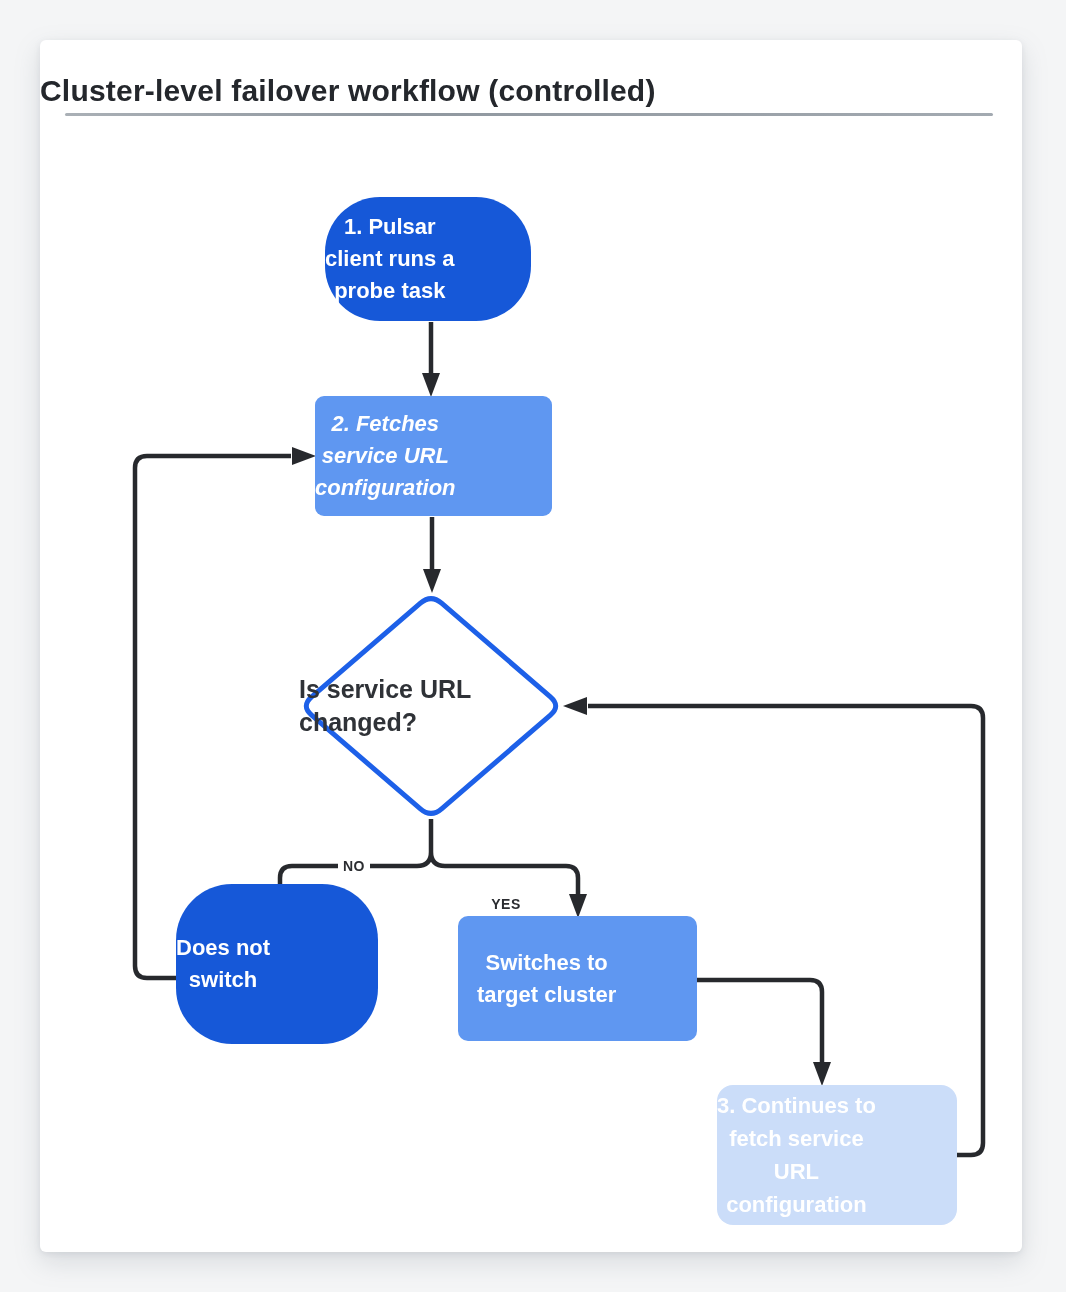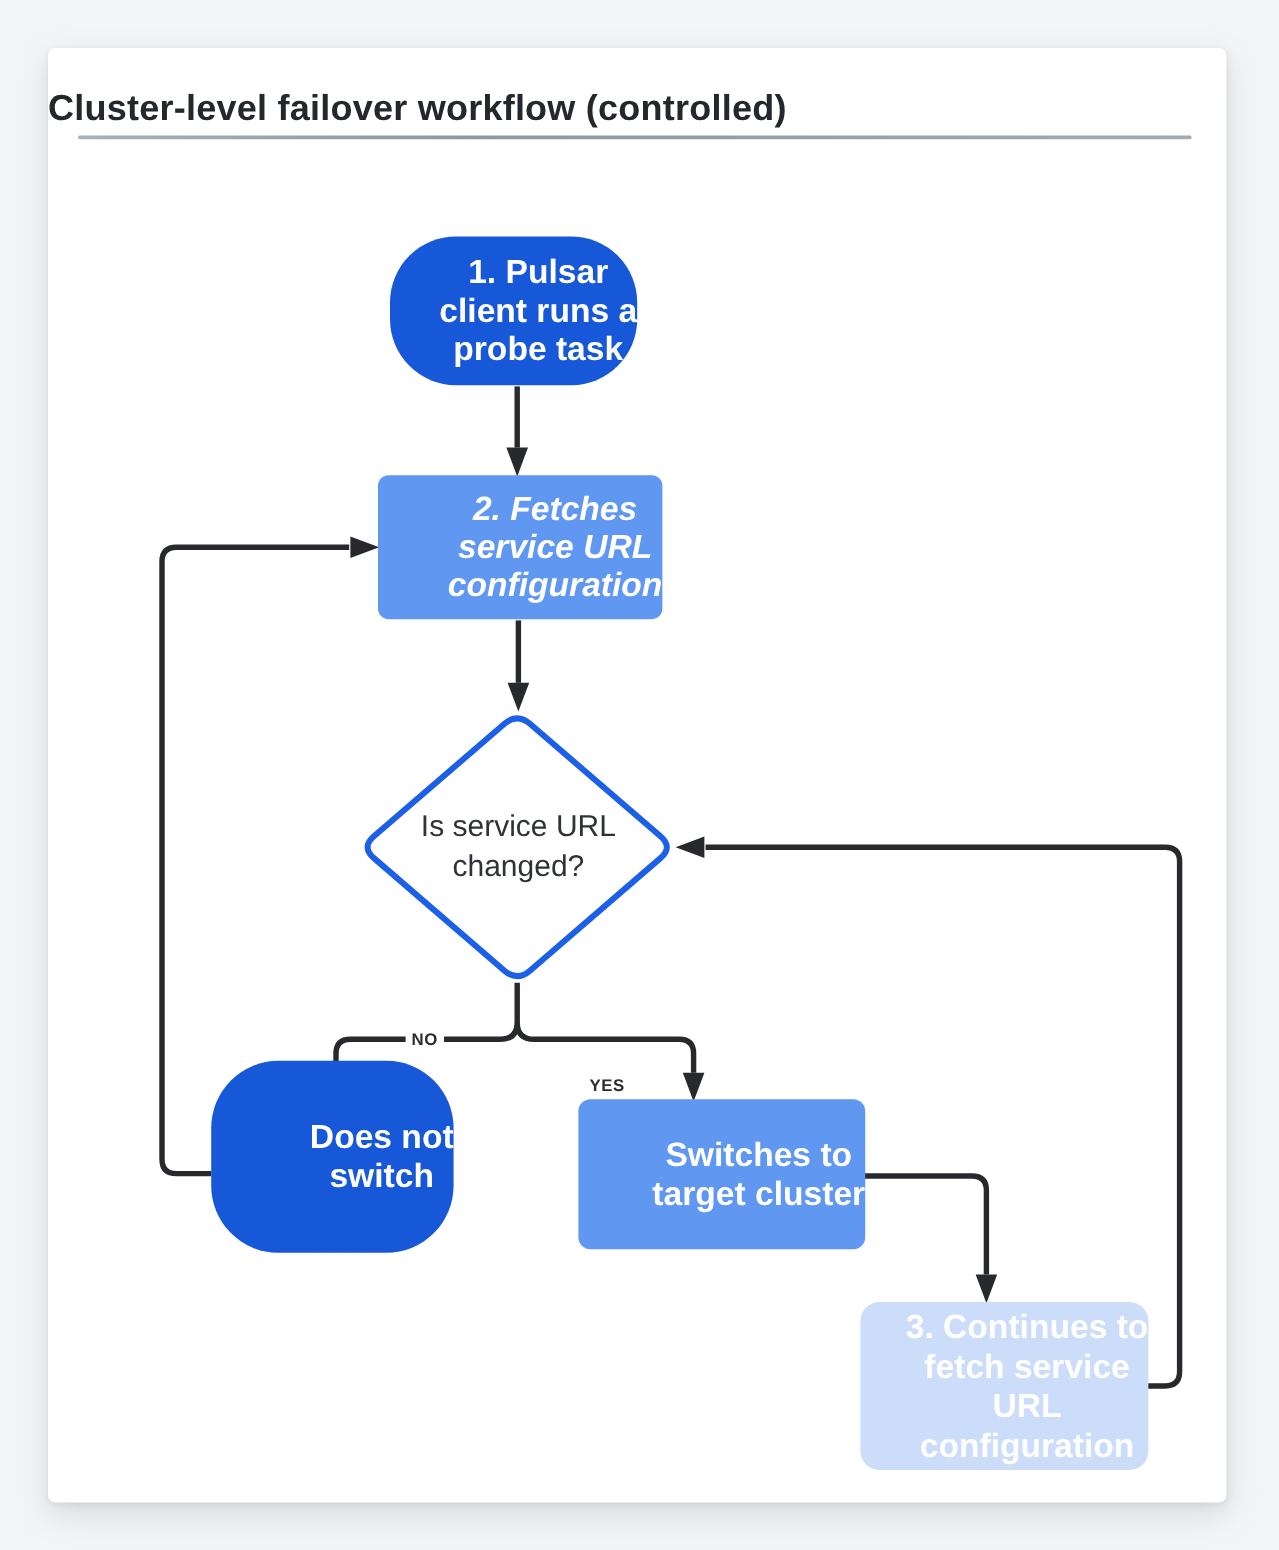--- a/index.html
+++ b/index.html
@@ -43,25 +43,25 @@
     top: 113px;
     width: 928px;
     height: 3px;
     background: linear-gradient(90deg, #aab0b6, #8f979f 35%, #9aa1a8 70%, #a3aab1);
     border-radius: 2px;
   }
   .node {
     position: absolute;
     display: flex;
     align-items: center;
-    justify-content: flex-end;
+    justify-content: flex-start;
     text-align: center;
     color: #ffffff;
     font-weight: bold;
-    font-size: 28px;
+    font-size: 22px;
     line-height: 32px;
     white-space: pre-line;
     box-sizing: border-box;
   }
   .node-probe {
     left: 325px; top: 197px; width: 206px; height: 124px;
     background: #1658d8;
     border-radius: 55px;
   }
   .node-fetch {
@@ -69,37 +69,37 @@
     background: #5f97f1;
     border-radius: 9px;
     font-style: italic;
   }
   .node-no-switch {
     left: 176px; top: 884px; width: 202px; height: 160px;
     background: #1658d8;
     border-radius: 56px;
   }
   .node-switch {
-    left: 482px; top: 916px; width: 239px; height: 125px;
+    left: 458px; top: 916px; width: 239px; height: 125px;
     background: #5f97f1;
     border-radius: 10px;
+    padding-left: 19px;
   }
   .node-continue {
     left: 717px; top: 1085px; width: 240px; height: 140px;
     background: #cbddf9;
     border-radius: 16px;
     line-height: 33px;
   }
   .decision-label {
     position: absolute;
-    left: 312px; top: 673px; width: 240px;
-    text-align: center;
+    left: 299px; top: 673px; width: 240px;
     font-size: 25px;
     line-height: 33px;
-    font-weight: normal;
+    font-weight: bold;
     color: #2f3237;
     white-space: pre-line;
   }
   .edge-label {
     position: absolute;
     transform: translate(-50%, -50%);
     background: #ffffff;
     padding: 0 5px;
     font-size: 14px;
     font-weight: bold;

